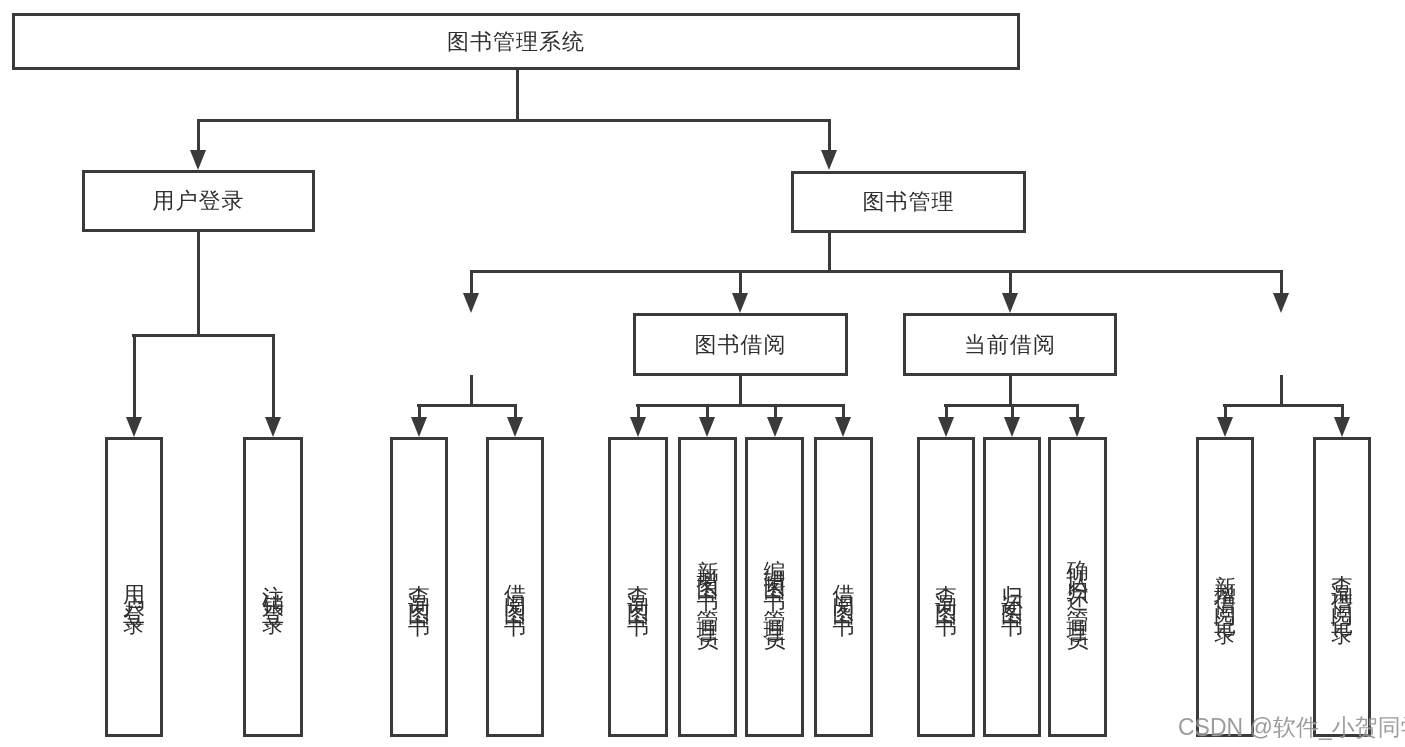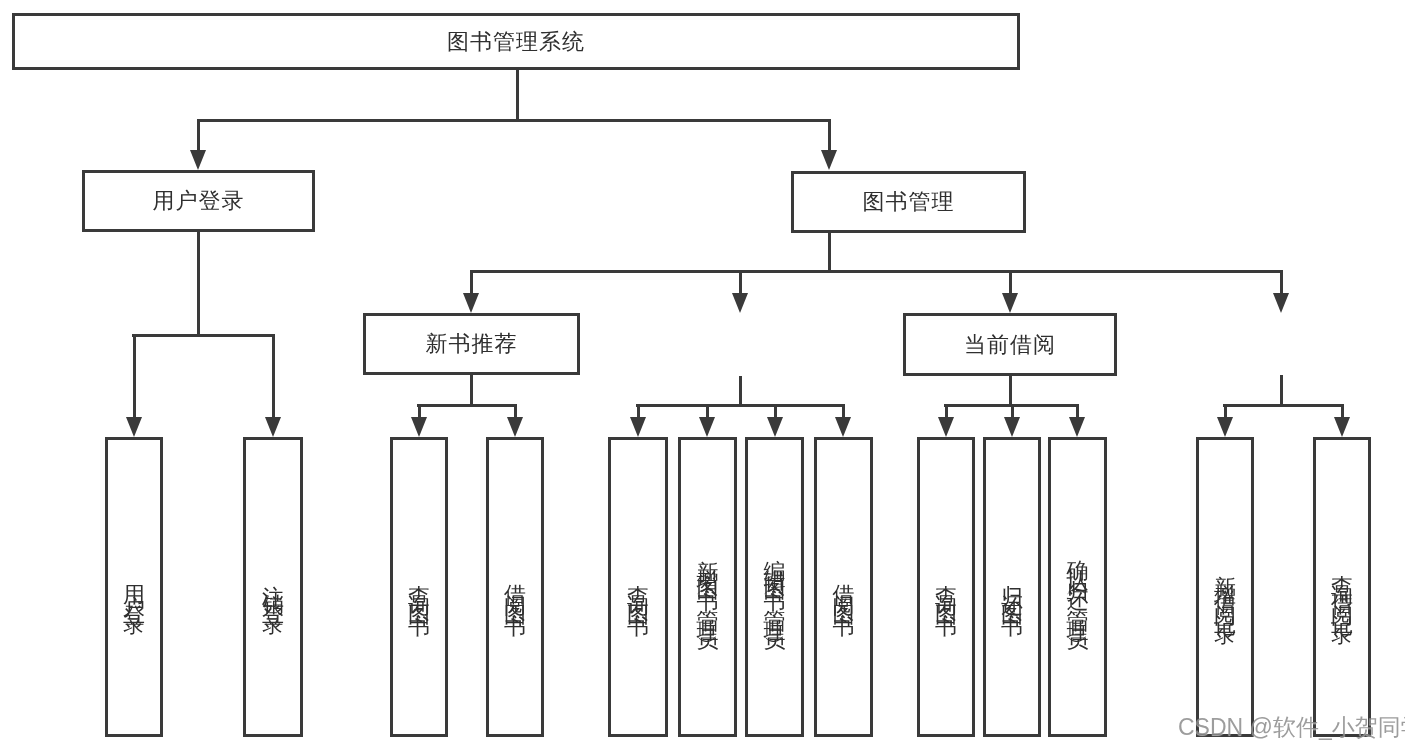--- a/index.html
+++ b/index.html
@@ -102,22 +102,22 @@
   <div class="line" style="left:470px; top:270px; width:813px; height:3px;"></div>
   <div class="line" style="left:470px; top:270px; width:3px; height:26px;"></div>
   <div class="ah" style="left:463px; top:293px;"></div>
   <div class="line" style="left:739px; top:270px; width:3px; height:26px;"></div>
   <div class="ah" style="left:732px; top:293px;"></div>
   <div class="line" style="left:1009px; top:270px; width:3px; height:26px;"></div>
   <div class="ah" style="left:1002px; top:293px;"></div>
   <div class="line" style="left:1280px; top:270px; width:3px; height:26px;"></div>
   <div class="ah" style="left:1273px; top:293px;"></div>
 
-  <div class="node" style="left:363px; top:313px; width:217px; height:62px;">
-    <span>新书推荐</span>
+  <div class="node" style="left:633px; top:313px; width:215px; height:63px;">
+    <span>图书借阅</span>
   </div>
   <div class="node" style="left:903px; top:313px; width:214px; height:63px;text-align:right;">
     <span>当前借阅</span>
   </div>
 
   <div class="line" style="left:470px; top:375px; width:3px; height:32px;"></div>
   <div class="line" style="left:417px; top:404px; width:100px; height:3px;"></div>
   <div class="line" style="left:418px; top:404px; width:3px; height:16px;"></div>
   <div class="ah" style="left:411px; top:417px;"></div>
   <div class="line" style="left:514px; top:404px; width:3px; height:16px;"></div>

